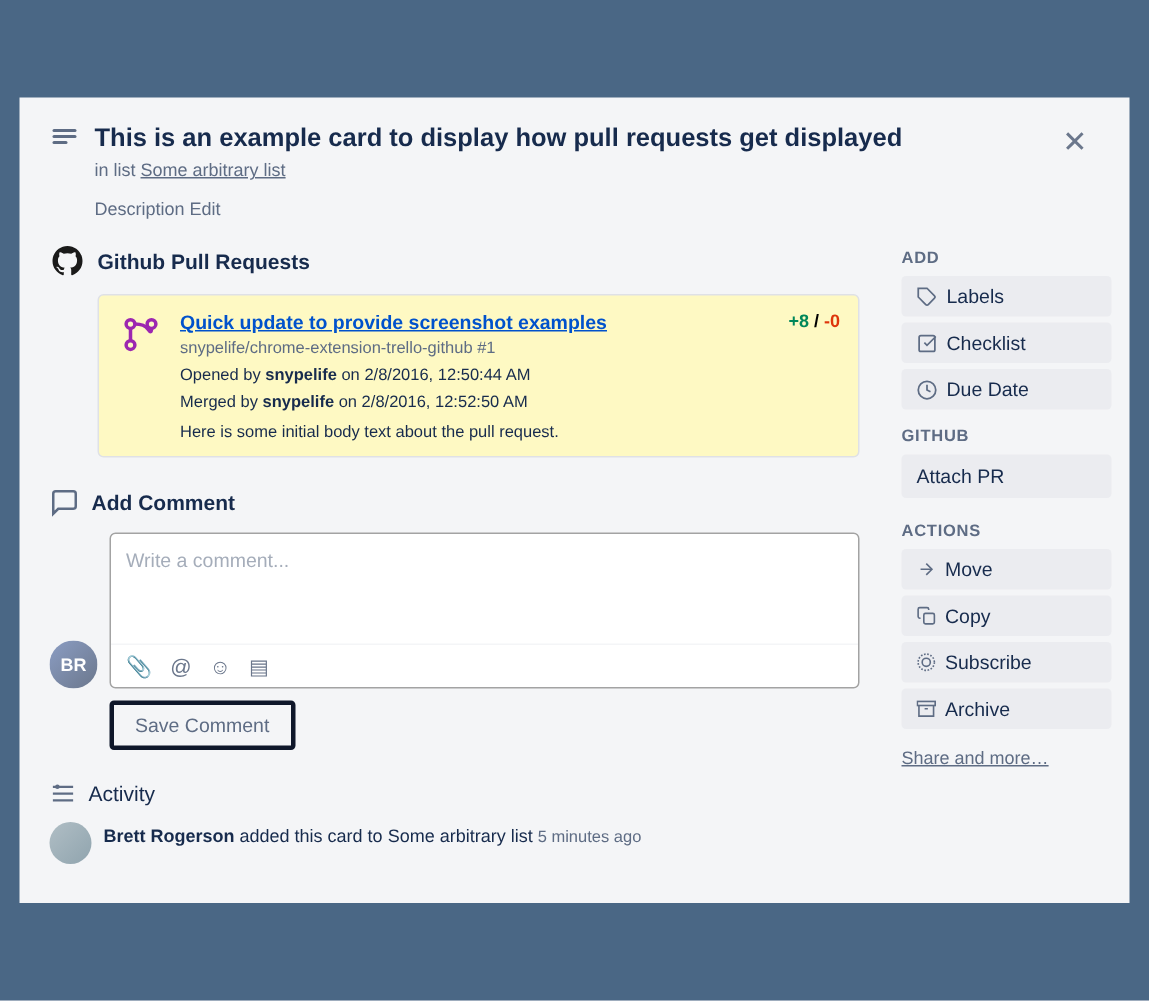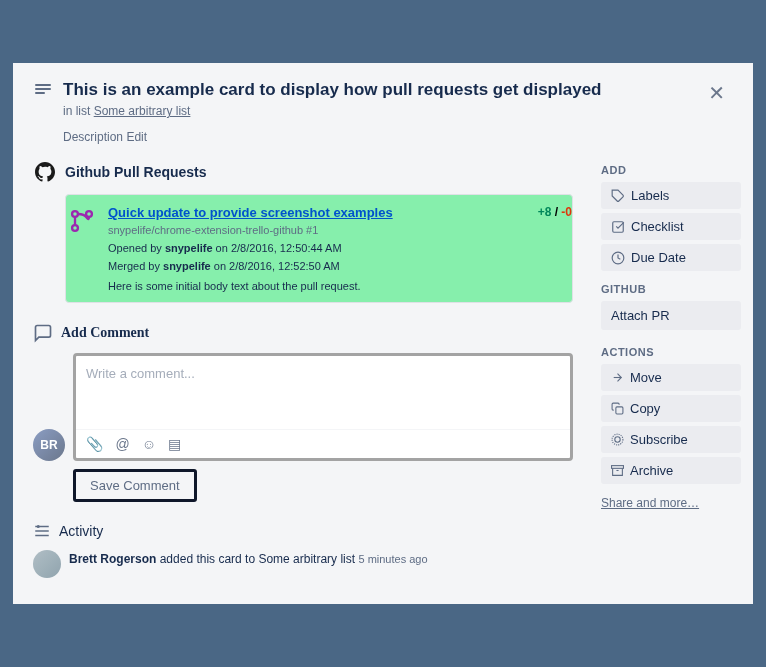--- a/index.html
+++ b/index.html
@@ -111,24 +111,24 @@
       font-size: 14px;
       font-weight: 600;
       color: #172b4d;
     }
     .github-icon {
       width: 24px;
       height: 24px;
       flex-shrink: 0;
     }
     .pr-card {
-      background: #86efac;
+      background: #fef9c3;
       border: 1px solid #dfe1e6;
       border-radius: 4px;
-      padding: 10px 0;
+      padding: 10px 12px;
       margin-left: 32px;
     }
     .pr-top-row {
       display: flex;
       align-items: flex-start;
       justify-content: space-between;
       margin-bottom: 4px;
     }
     .pr-title {
       color: #0052cc;
@@ -163,21 +163,20 @@
     }
     
     .comment-section {
       margin-bottom: 20px;
     }
     .comment-header {
       display: flex;
       align-items: center;
       gap: 8px;
       margin-bottom: 10px;
-      font-family: Liberation Serif, serif;
     }
     .comment-title {
       font-size: 14px;
       font-weight: 600;
       color: #172b4d;
     }
     .comment-input-row {
       display: flex;
       gap: 8px;
       align-items: flex-end;
@@ -197,21 +196,21 @@
       display: flex;
       align-items: center;
       justify-content: center;
       color: #fff;
       font-size: 12px;
       font-weight: 600;
     }
     .comment-box-wrapper {
       flex: 1;
       background: #fff;
-      border: 3px solid #a3a3a3;
+      border: 1px solid #a3a3a3;
       border-radius: 4px;
     }
     .comment-textarea {
       width: 100%;
       min-height: 70px;
       border: none;
       outline: none;
       padding: 10px;
       font-size: 13px;
       color: #172b4d;

